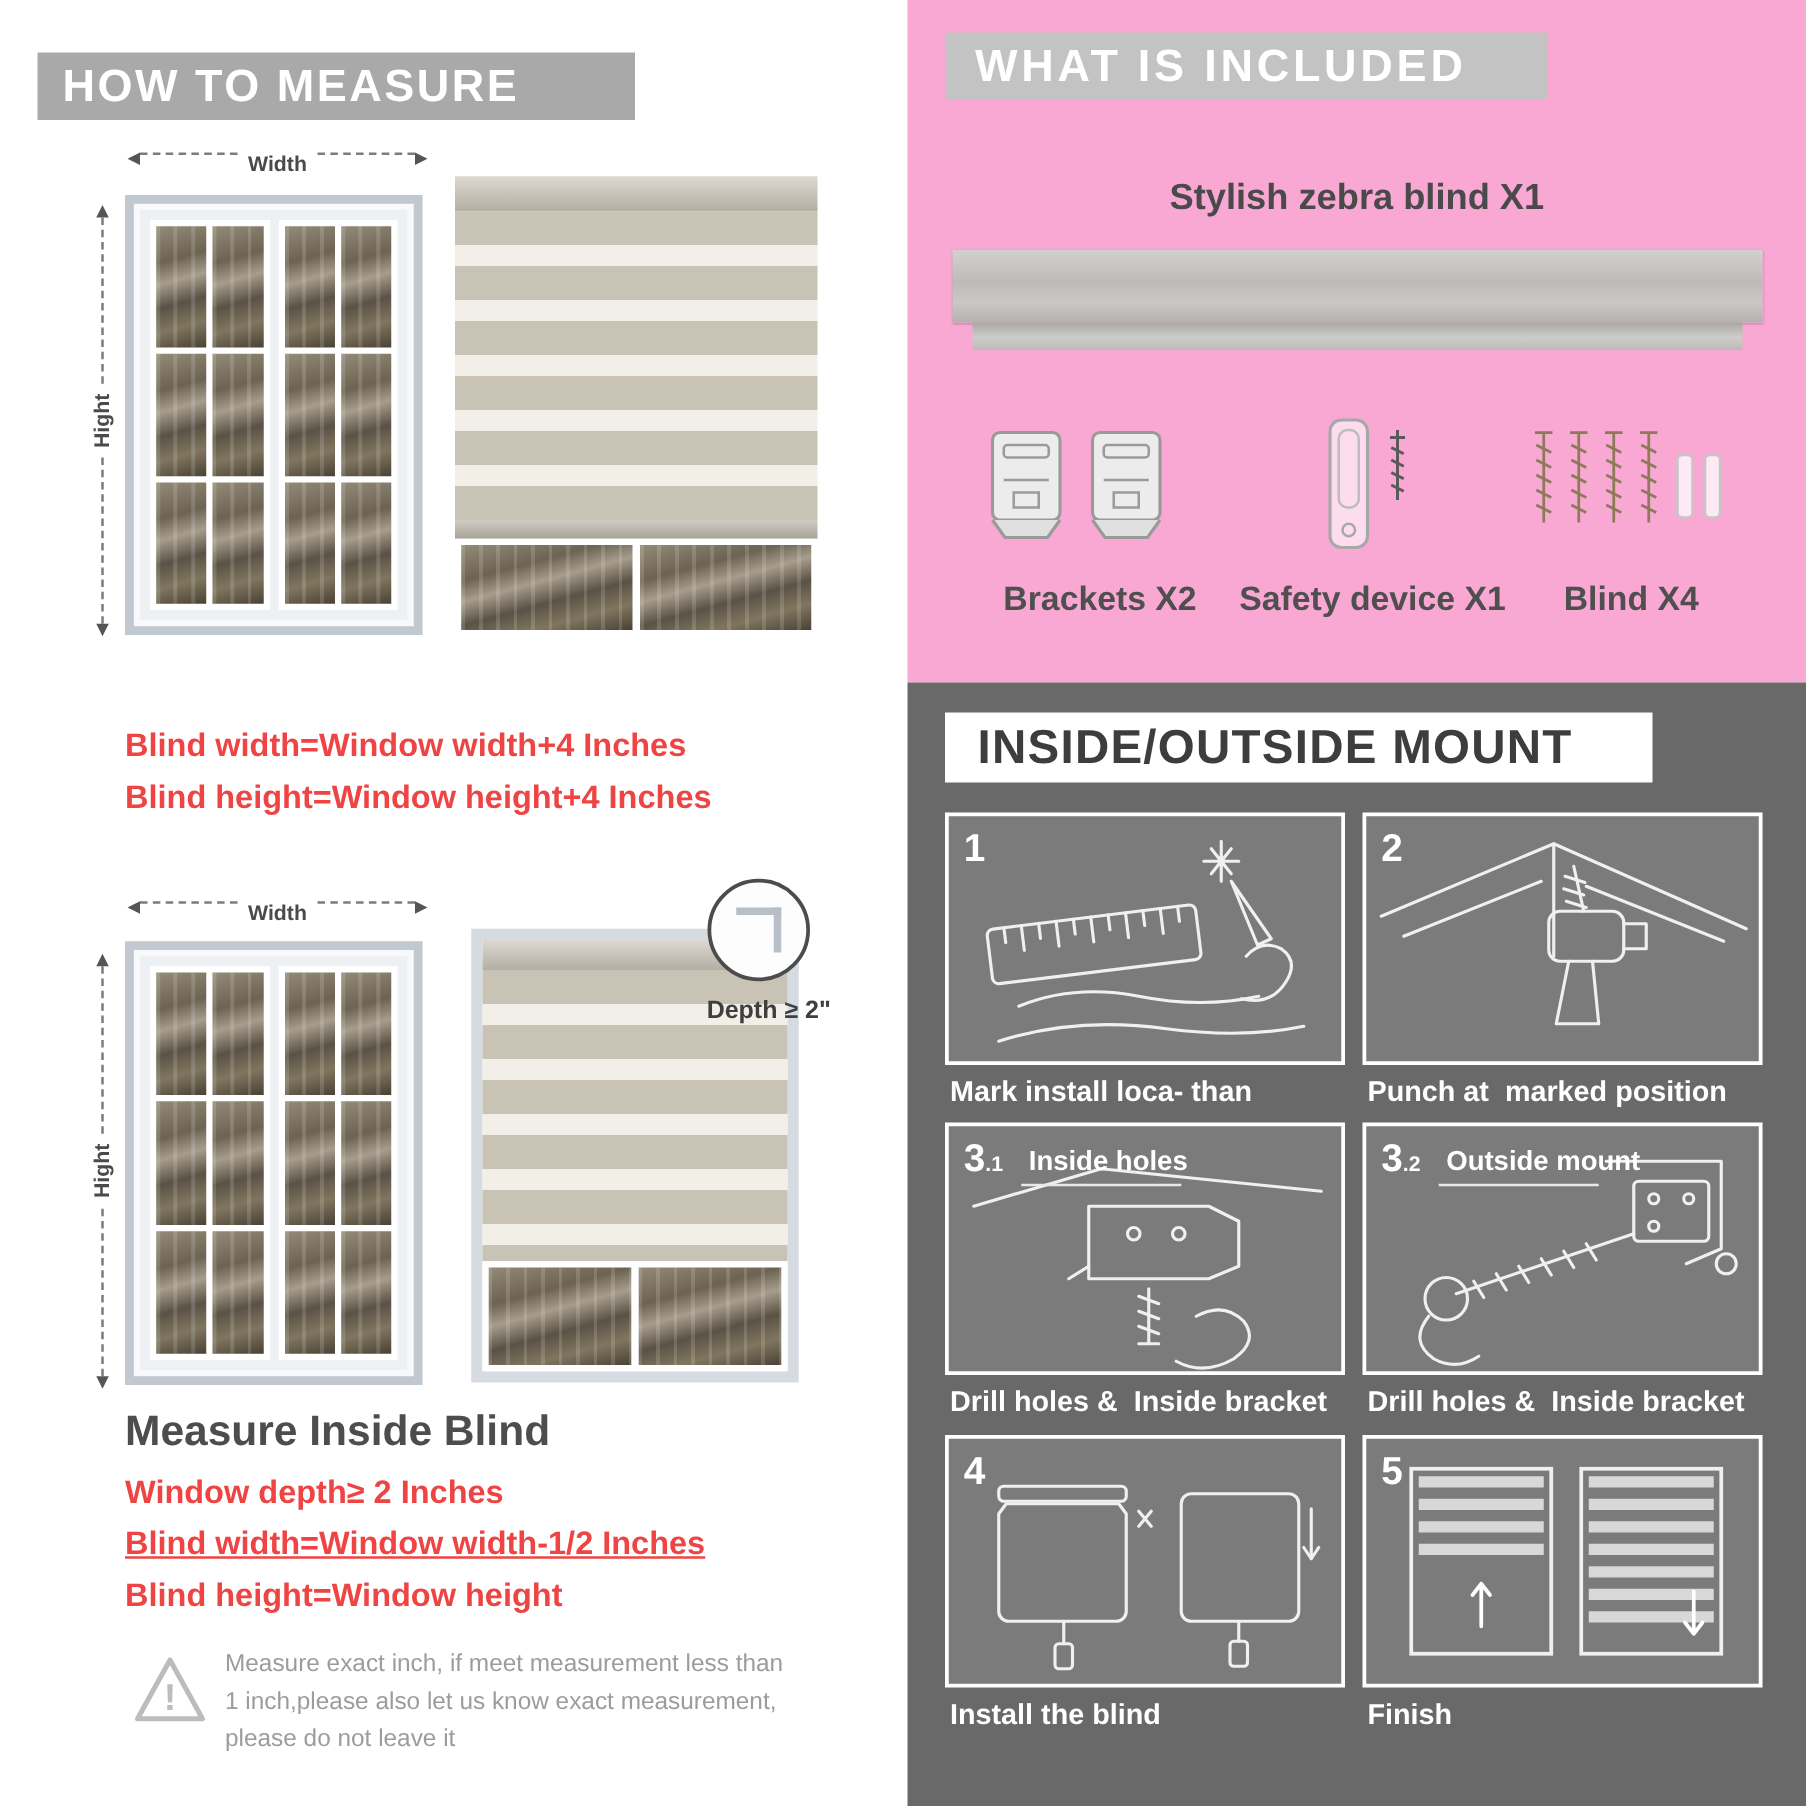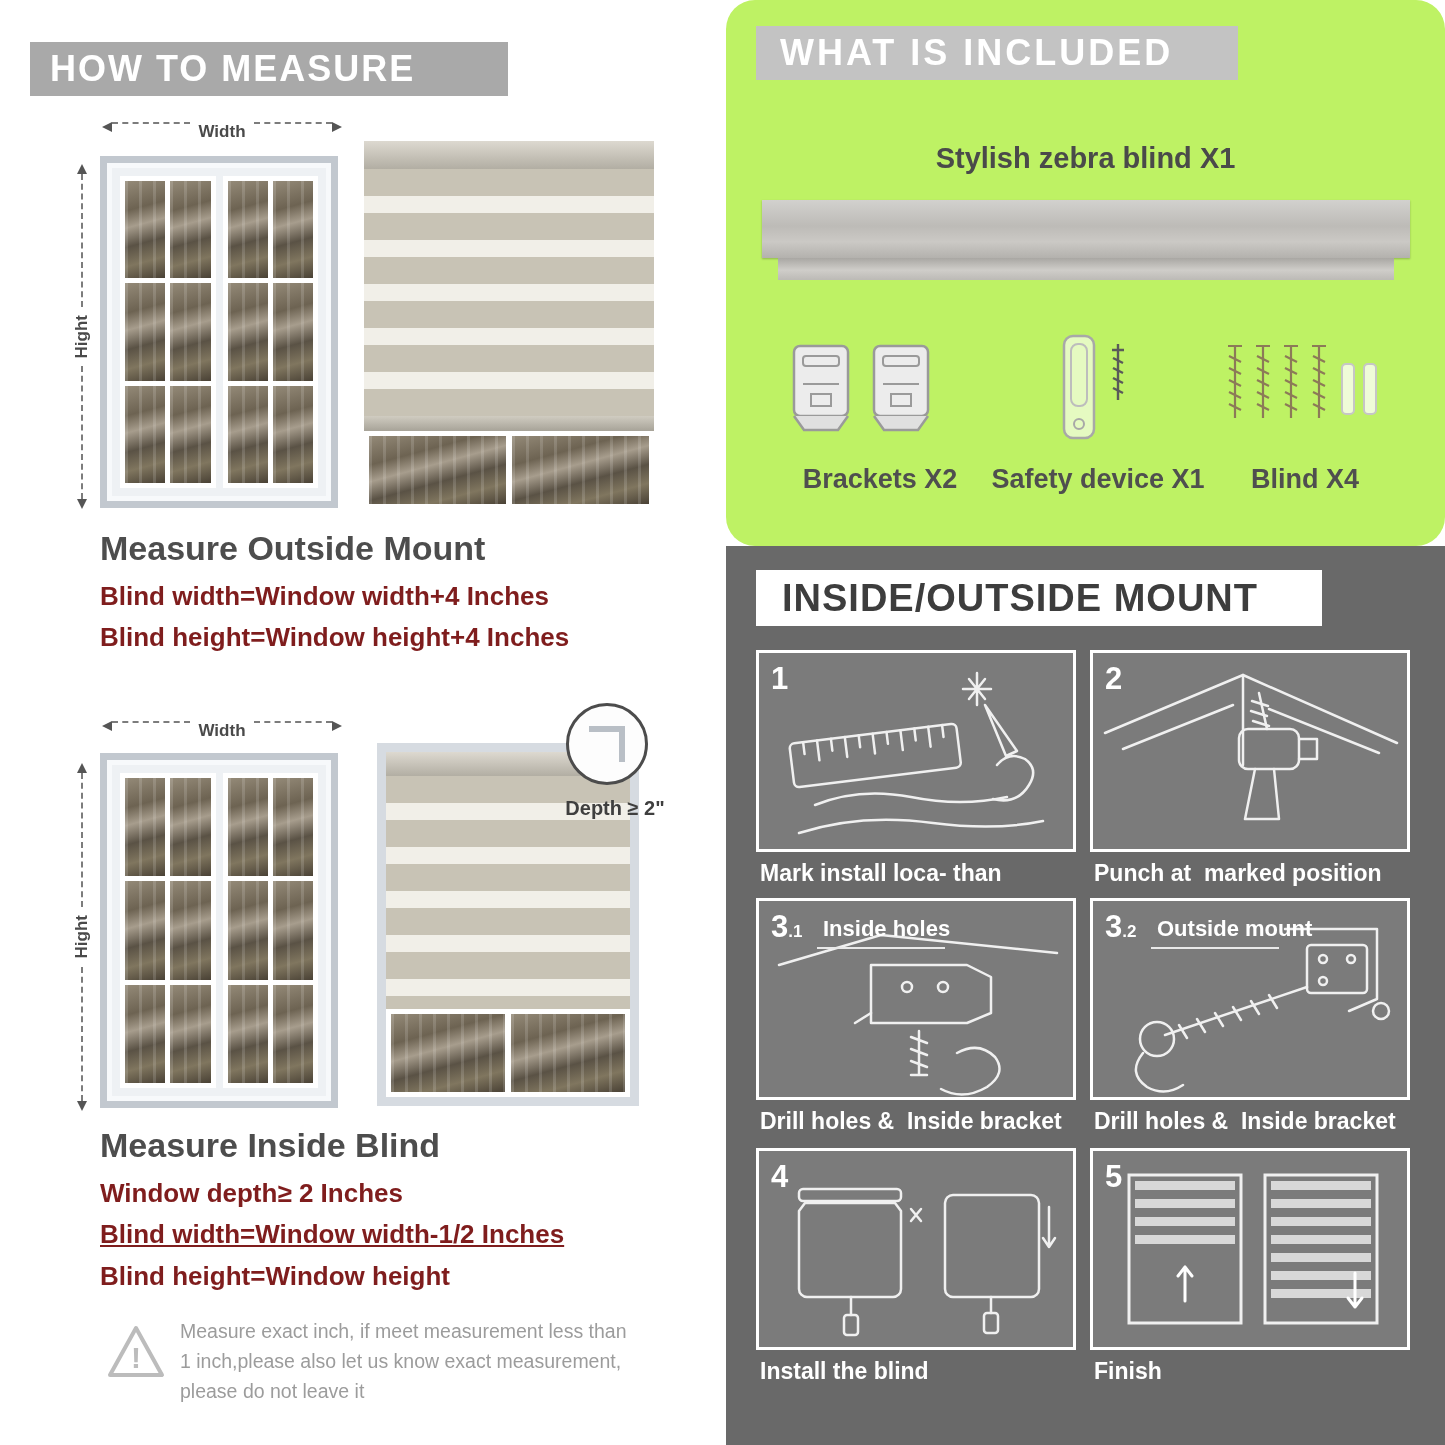--- a/index.html
+++ b/index.html
@@ -8,21 +8,21 @@
   .abs { position:absolute; }
 
   
   .banner { font-weight:bold; display:flex; align-items:center; }
   .banner-gray  { background:#a9a9a9; color:#fff; font-size:36px; letter-spacing:2px; padding-left:20px; }
   .banner-light { background:#c3c3c3; color:#fff; font-size:36px; letter-spacing:3px; padding-left:24px; }
   .banner-white { background:#ffffff; color:#3d3d3d; font-size:38px; letter-spacing:1px; padding-left:26px; }
 
   
   .h-dark  { font-size:34px; font-weight:bold; color:#4d4d4d; }
-  .h-line  { font-size:26px; font-weight:bold; color:#7f1d1d; }
+  .h-line  { font-size:26px; font-weight:bold; color:#ef4444; }
   .warn-text { font-size:19.5px; color:#9c9c9c; line-height:1.55; }
 
   
   .harrow { display:flex; align-items:flex-start; color:#4a4a4a; font-size:17px; font-weight:bold; }
   .harrow .line { flex:1; border-top:2px dashed #7c7c7c; }
   .harrow .ah-l { width:0;height:0;border-top:5px solid transparent;border-bottom:5px solid transparent;border-right:10px solid #555; }
   .harrow .ah-r { width:0;height:0;border-top:5px solid transparent;border-bottom:5px solid transparent;border-left:10px solid #555; }
   .harrow .lbl { padding:0 8px; white-space:nowrap; }
   .varrow { display:flex; flex-direction:column; align-items:center; color:#4a4a4a; font-size:17px; font-weight:bold; }
   .varrow .line { flex:1; border-left:2px dashed #7c7c7c; }
@@ -45,21 +45,21 @@
   .blind .stripes  { background:repeating-linear-gradient(180deg,#c8c3b5 0 27px,#f1efe8 27px 44px); }
   .blind .rail     { background:linear-gradient(180deg,#d0ccc1,#a7a398); }
   .blind .under    { background:#fff; display:flex; gap:6px; padding:5px; }
   .blind .under .pane { flex:1; }
   .blind-frame { border:9px solid #d6dbe1; background:#fff; }
 
   .depth-circle { border:3px solid #4c4c4c; border-radius:50%; background:#fdfdfd; display:flex; align-items:center; justify-content:center; }
   .corner-l { width:36px; height:36px; border-top:6px solid #b9bfc6; border-right:6px solid #b9bfc6; }
 
   
-  .right-top { background:#bef264;border-radius:29px; }
+  .right-top { background:#f9a8d4; }
   .right-bottom { background:#696969; }
   .blind-title { font-size:29px; font-weight:bold; color:#4a4a4a; text-align:center; }
   .headrail { background:linear-gradient(180deg,#d2d1ce 0%,#bdbbb7 45%,#cbc9c5 72%,#b3b1ad 100%); box-shadow:0 1px 2px rgba(0,0,0,.25); }
   .headrail-bottom { background:linear-gradient(180deg,#a9a7a3,#cfcdc9 55%,#bcbab6); }
   .part-label { font-size:27px; font-weight:bold; color:#4f4f4f; text-align:center; }
 
   
   .panel { background:#7b7b7b; border:3px solid #fff; }
   .panel svg { position:absolute; left:0; top:0; width:100%; height:100%; }
   .panel-num { position:absolute; left:12px; top:8px; color:#fff; font-weight:bold; font-size:31px; z-index:2; }
@@ -116,21 +116,20 @@
       <div class="cassette" style="height:28px;"></div>
       <div class="stripes" style="height:247px;"></div>
       <div class="rail" style="height:15px;"></div>
       <div class="under" style="height:78px;">
           <i class="pane"></i>
           <i class="pane"></i>
         </div>
     </div>
   </div>
 
-  <div class="abs h-dark" style="left:100px;top:513px;">Measure Outside Mount</div>
   <div class="abs h-line" style="left:100px;top:565px;">Blind width=Window width+4 Inches</div>
   <div class="abs h-line" style="left:100px;top:606px;">Blind height=Window height+4 Inches</div>
 
   <div class="abs" style="left:72px;top:695px;width:620px;height:400px;">
     <div class="abs harrow" style="left:30px;top:10px;width:240px;">
       <span class="ah-l"></span>
         <span class="line"></span>
       <span class="lbl">Width</span>
       <span class="line"></span>
         <span class="ah-r"></span>

